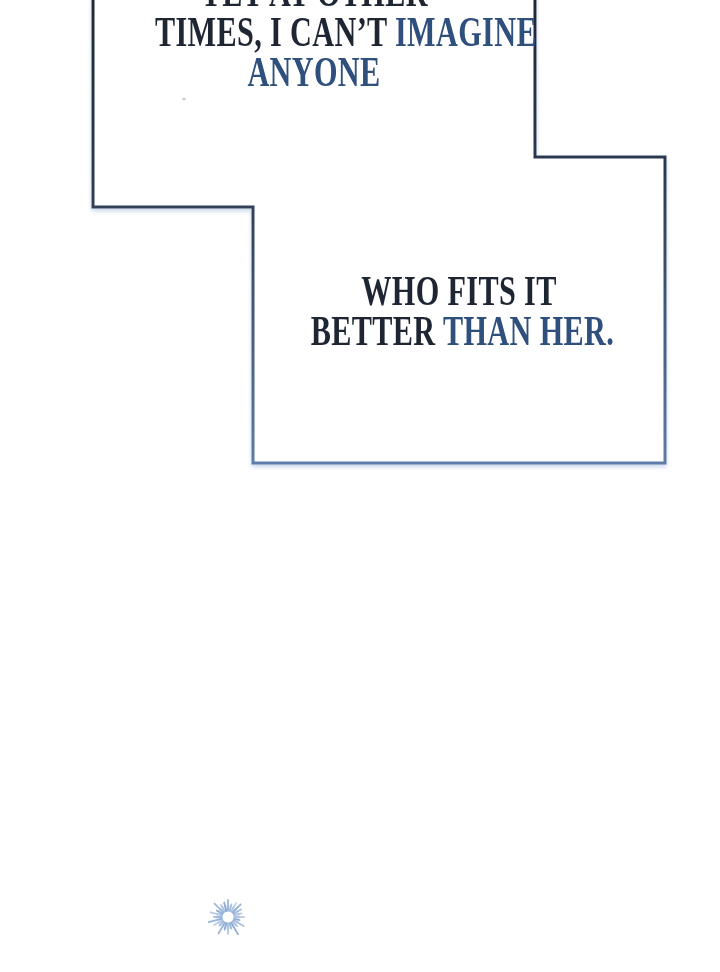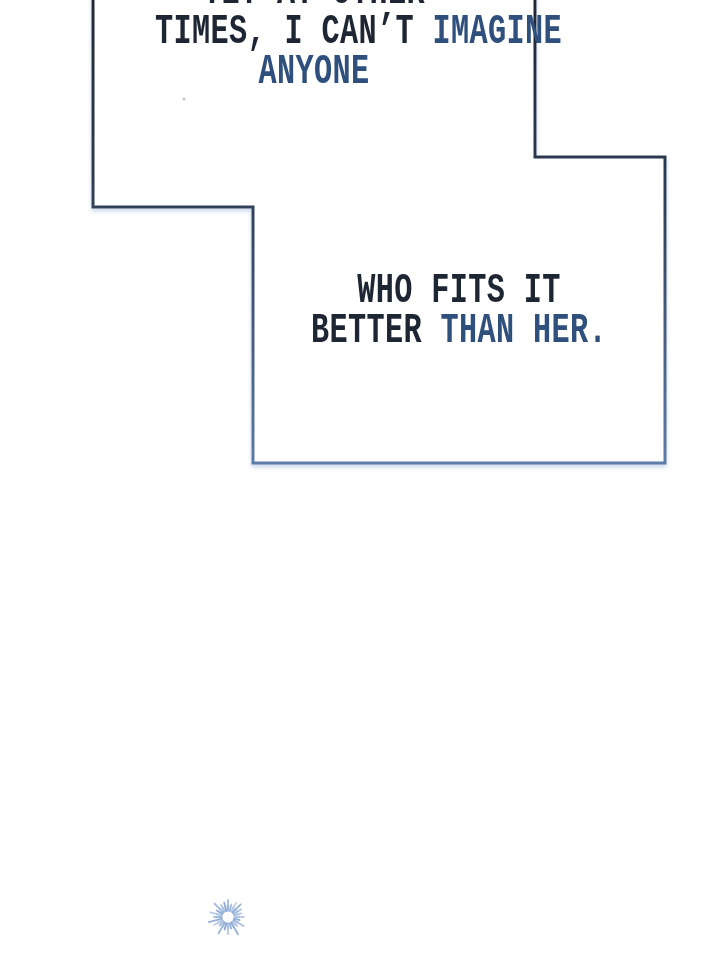--- a/index.html
+++ b/index.html
@@ -3,21 +3,21 @@
 <meta charset="utf-8">
 <style>
   html, body { margin: 0; padding: 0; }
   body { background: #ffffff; }
   .page {
     position: relative;
     width: 720px;
     height: 972px;
     overflow: hidden;
     background: var(--page-bg, #ffffff);
-    font-family: Liberation Mono, monospace;
+    font-family: Liberation Serif, serif;
   }
   .panel-svg {
     position: absolute;
     left: 0; top: 0;
     width: 720px; height: 972px;
   }
   .bubble-text {
     position: absolute;
     text-align: center;
     font-weight: bold;

